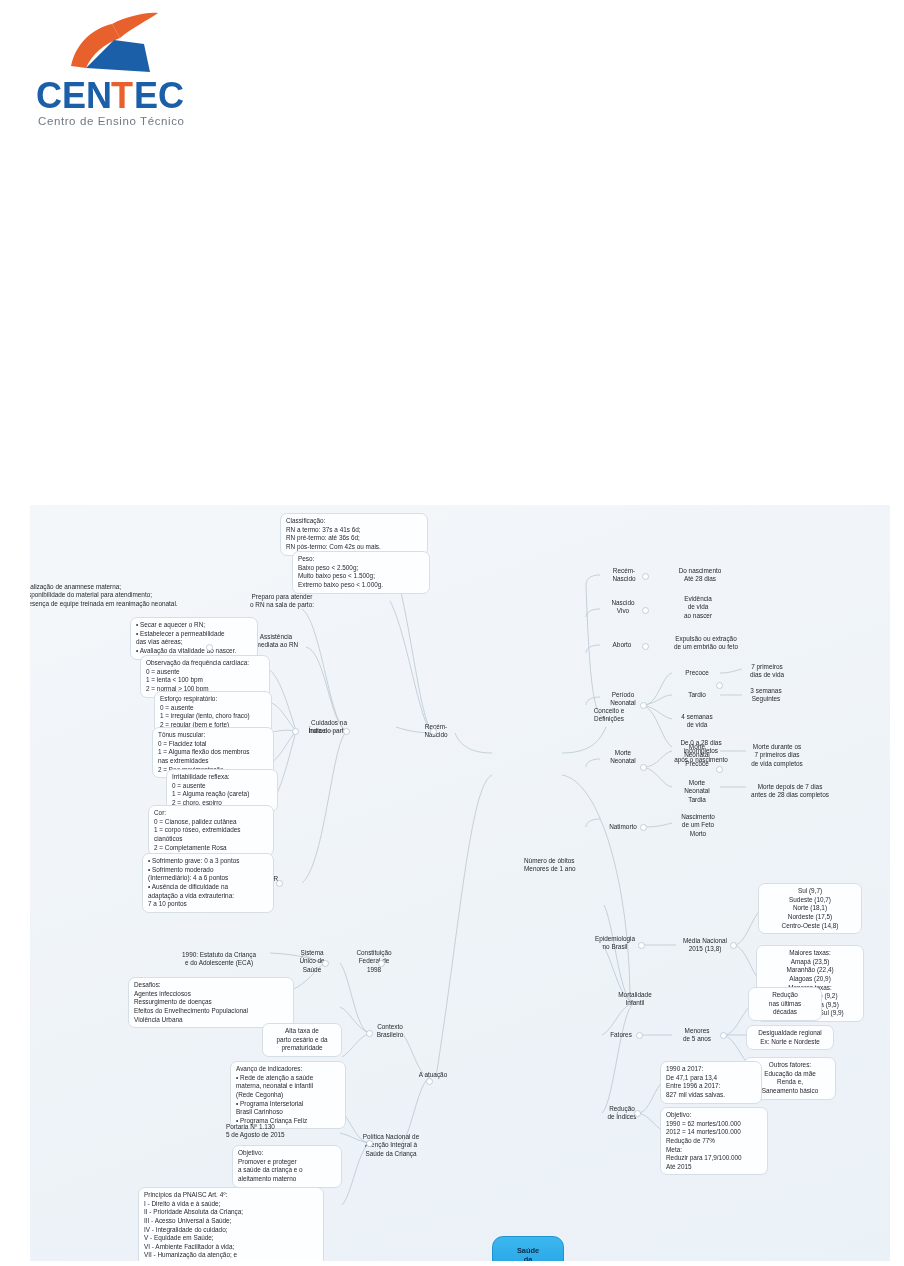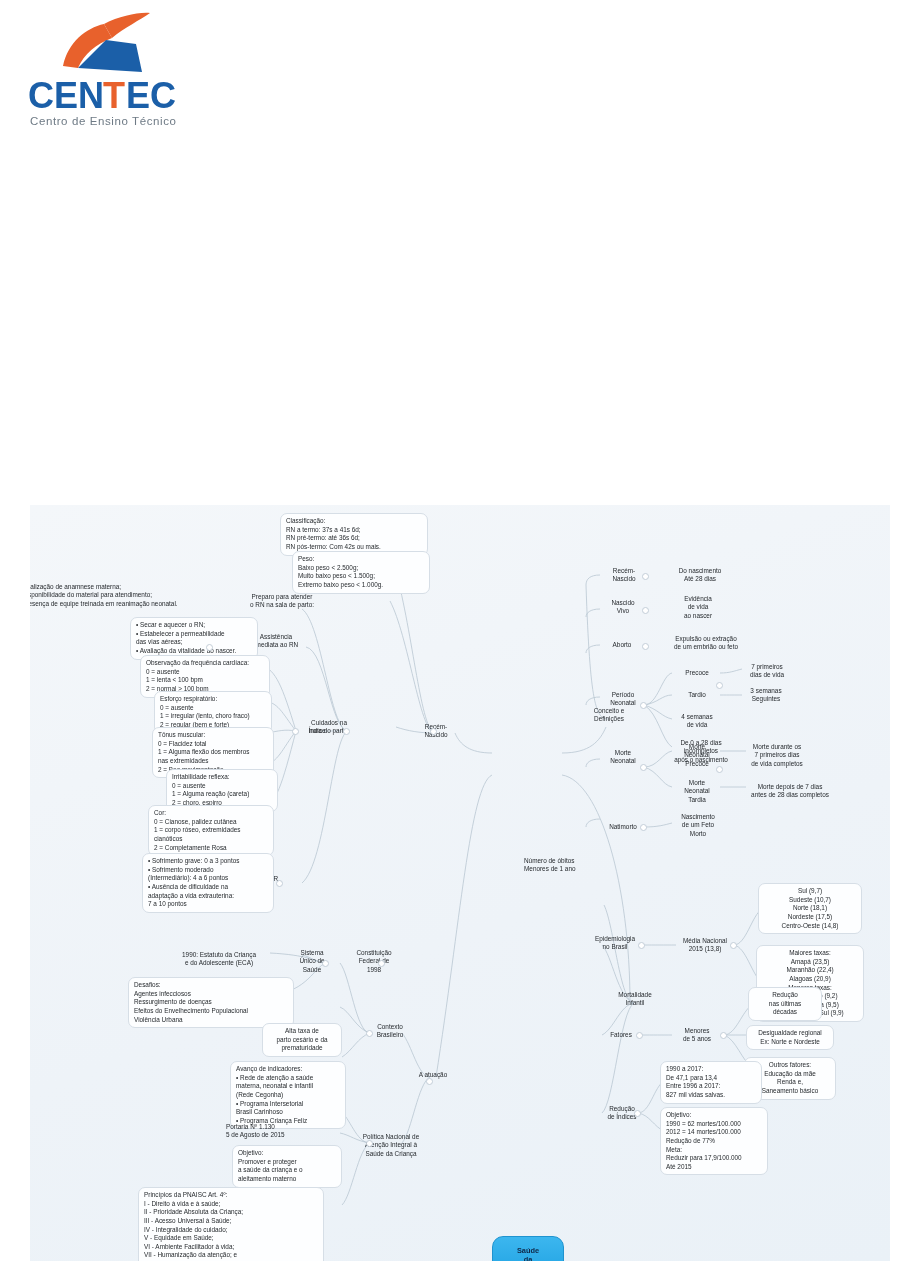--- a/index.html
+++ b/index.html
@@ -2,21 +2,21 @@
 <html><head>
 <meta charset="utf-8">
 <title>Saúde da Criança - Mapa Mental</title>
 <style>
   html,body{margin:0;padding:0;background:#ffffff;}
   body{width:904px;height:1266px;position:relative;
        font-family:"Liberation Sans","DejaVu Sans",sans-serif;
        color:#222;overflow:hidden;}
 
   
-  #logo{position:absolute;left:16px;top:4px;width:190px;height:132px;}
+  #logo{position:absolute;left:24px;top:4px;width:190px;height:132px;}
   #logo svg{display:block;}
 
   
   #mindmap{position:absolute;left:30px;top:505px;width:860px;height:756px;
            background:linear-gradient(160deg,#f4f7fa 0%,#eef3f8 55%,#eaf1f7 100%);
            overflow:hidden;}
   #edges{position:absolute;left:0;top:0;width:860px;height:756px;}
 
   
   .node{position:absolute;box-sizing:border-box;}

